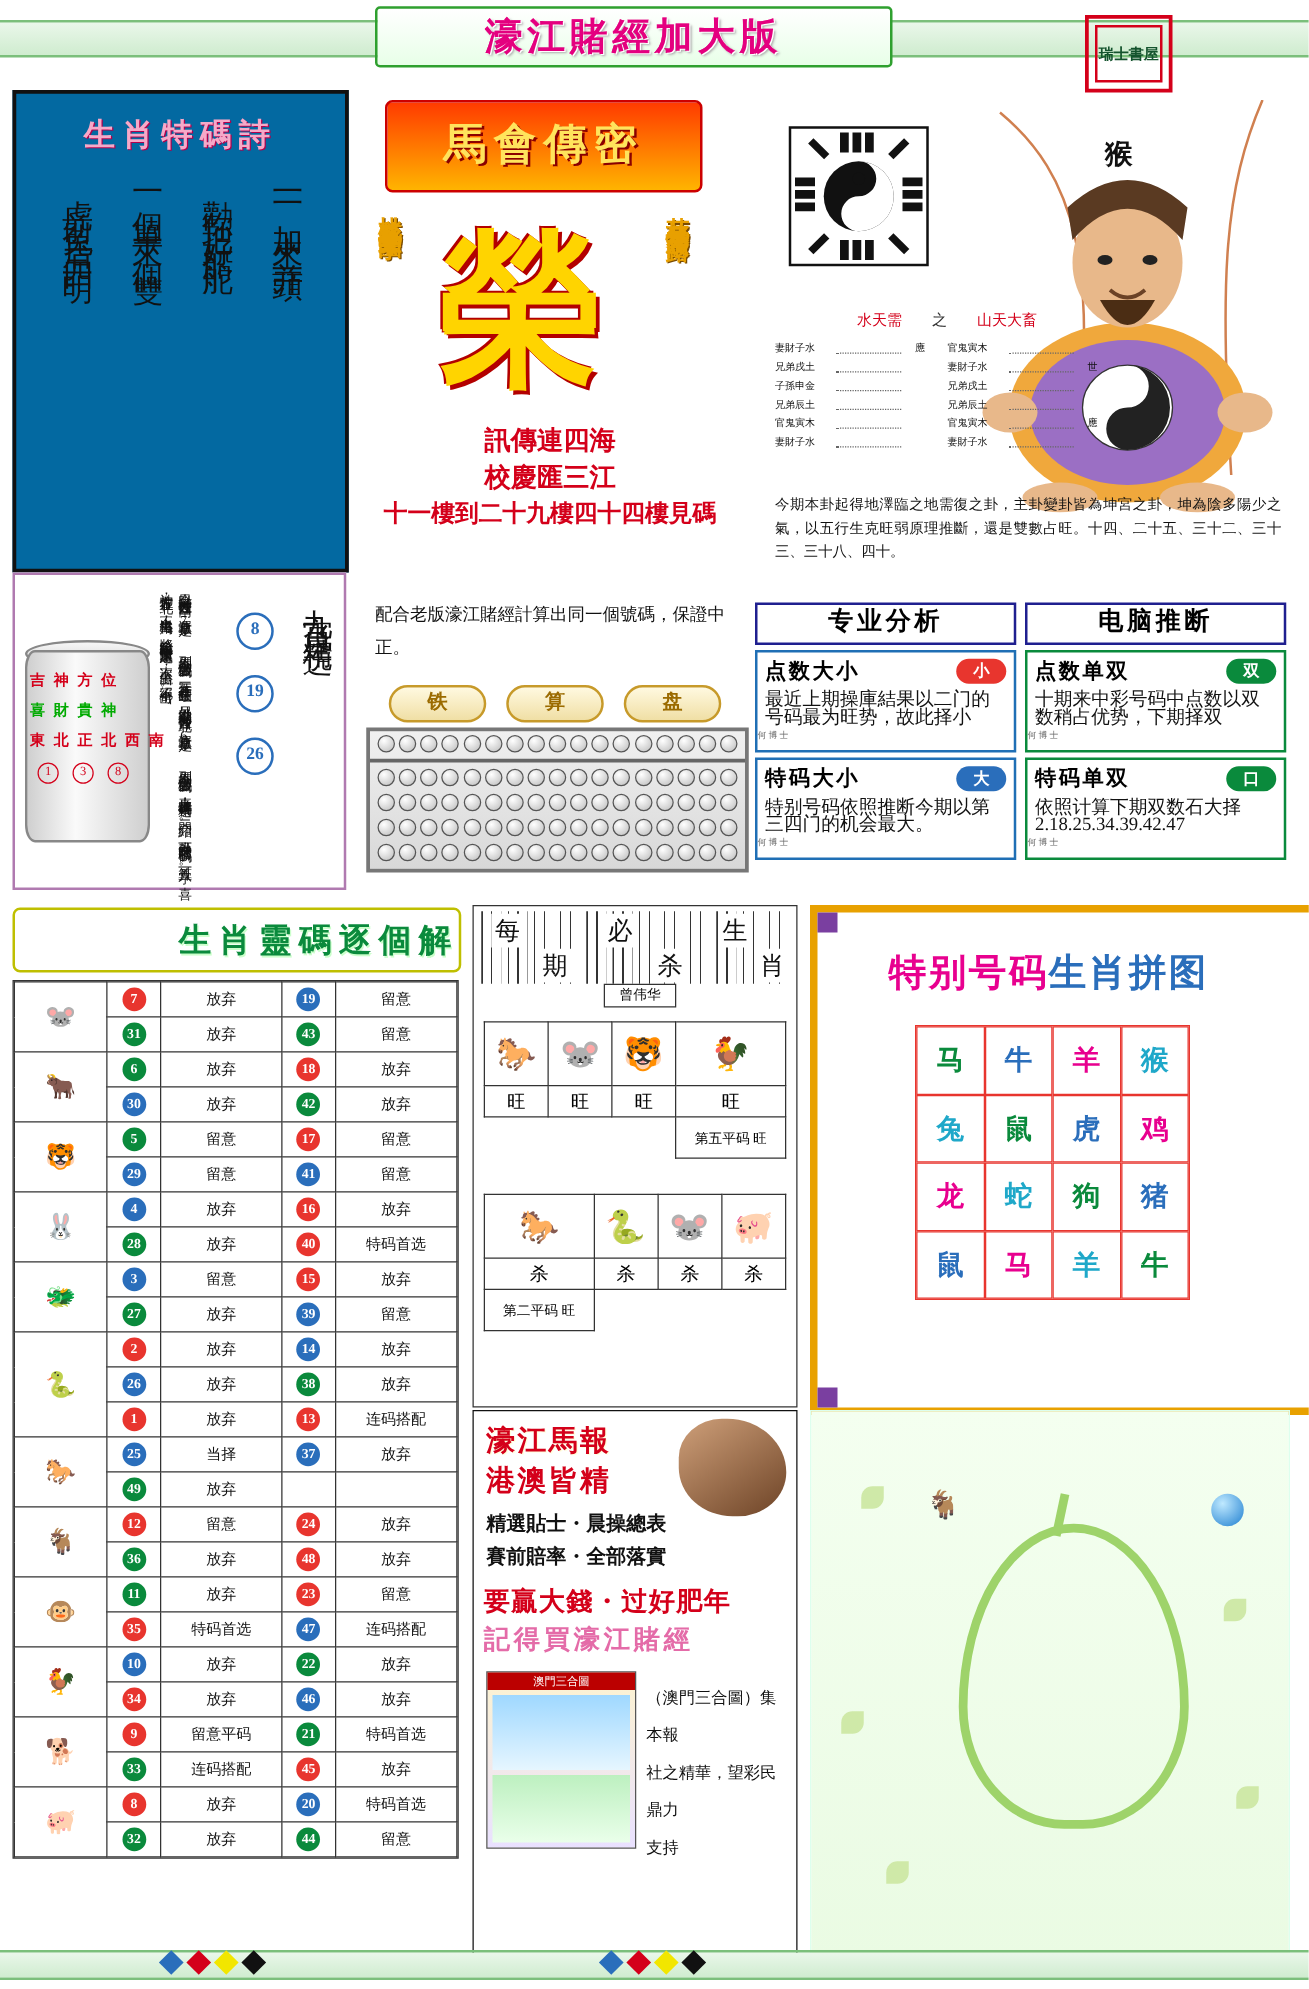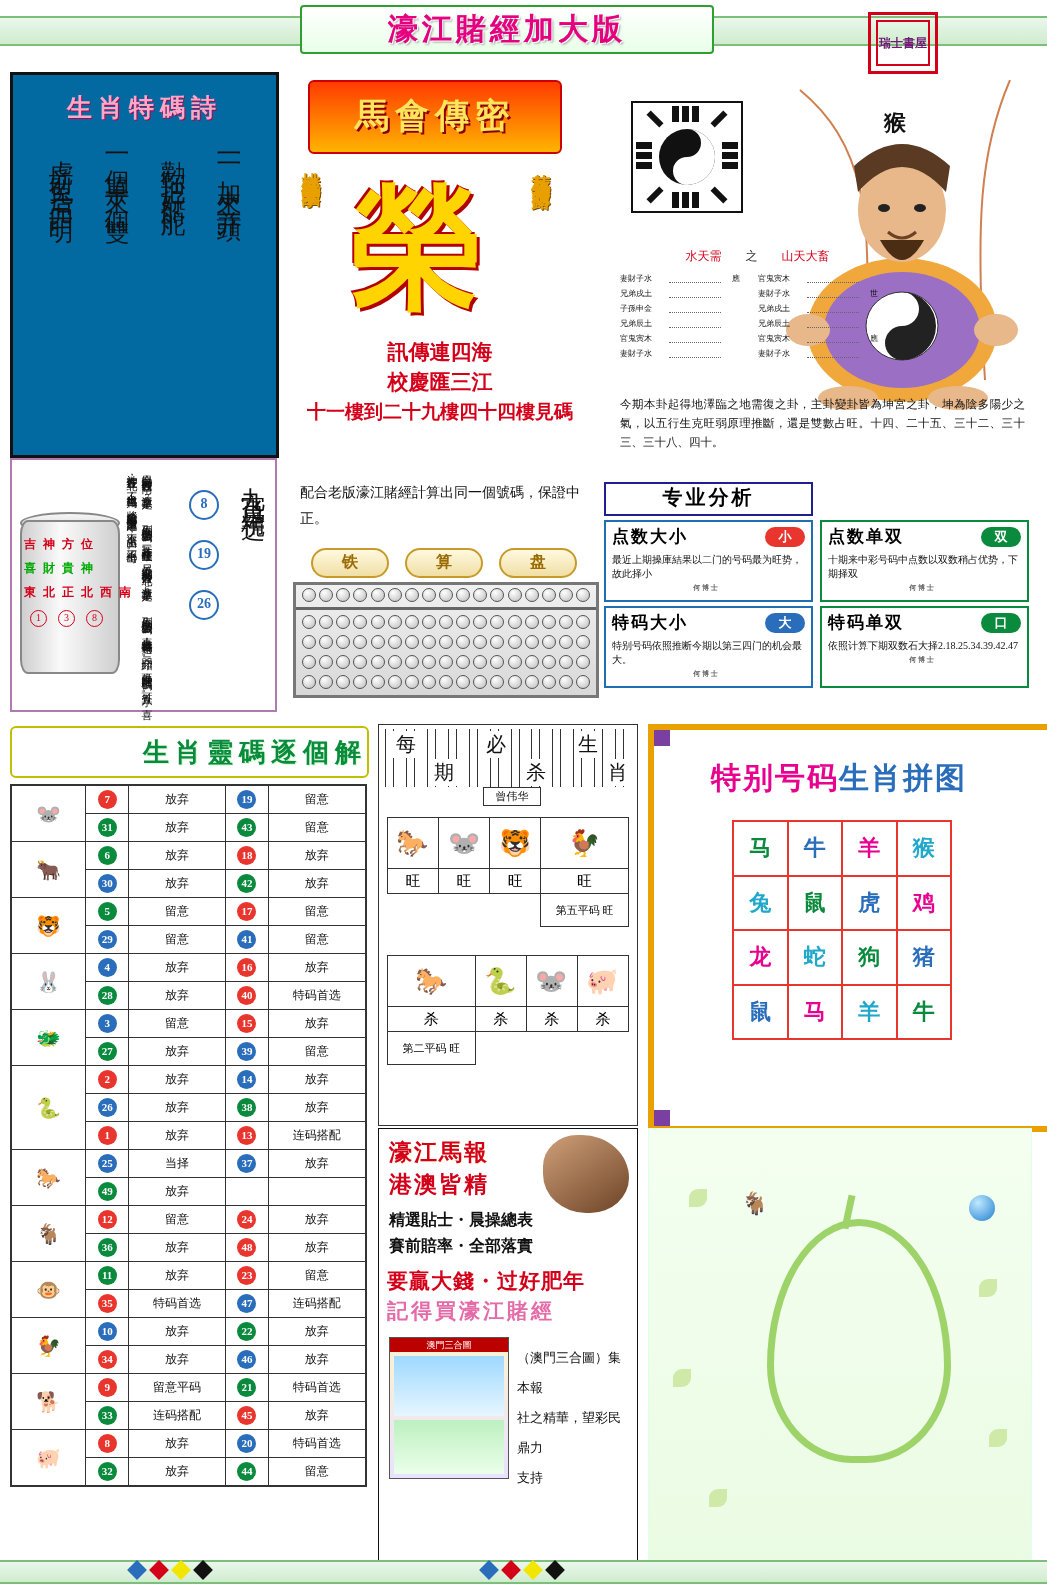--- a/index.html
+++ b/index.html
@@ -9,21 +9,21 @@
   
   #topbar{left:0;top:0;width:1047px;height:62px;}
   .ribbon{position:absolute;left:0;top:16px;width:1047px;height:26px;background:linear-gradient(#eaf7ea,#cfeccf);border-top:2px solid #7bbf7b;border-bottom:2px solid #7bbf7b;}
   #titlebox{left:300px;top:5px;width:410px;height:45px;background:linear-gradient(#ffffff,#e8ffe8);border:2px solid #2fa02f;border-radius:4px;display:flex;align-items:center;justify-content:center;}
   #titlebox span{font-size:30px;font-weight:bold;letter-spacing:4px;
     background:linear-gradient(#ff4da6,#c2008f);-webkit-background-clip:text;background-clip:text;color:#e4007f;
     text-shadow:1px 1px 0 #fff,2px 2px 2px #aaa;font-family:"DejaVu Sans",sans-serif;}
 
   
   #seal{left:868px;top:12px;width:64px;height:56px;border:3px solid #d4001a;display:flex;align-items:center;justify-content:center;}
-  #seal .inner{width:50px;height:42px;border:2px solid #d4001a;color:#701a75;font-size:12px;line-height:13px;display:flex;flex-wrap:wrap;align-items:center;justify-content:center;text-align:center;font-weight:bold;}
+  #seal .inner{width:50px;height:42px;border:2px solid #d4001a;color:#14532d;font-size:12px;line-height:13px;display:flex;flex-wrap:wrap;align-items:center;justify-content:center;text-align:center;font-weight:bold;}
 
   
   #poem{left:10px;top:72px;width:263px;height:380px;border:3px solid #111;background:#0369a1;}
   #poem .ttl{margin-top:16px;text-align:center;font-size:25px;letter-spacing:6px;font-weight:bold;
     color:#f6a9c8;text-shadow:1px 1px 0 #b3004c;}
   #poem .cols{display:flex;justify-content:center;gap:16px;margin-top:16px;}
   #poem .c{writing-mode:vertical-rl;text-orientation:upright;font-size:25px;line-height:40px;letter-spacing:10px;color:#111;}
 
   
   #mahui{left:290px;top:72px;width:300px;height:380px;}
@@ -77,22 +77,22 @@
   #guaText{left:620px;top:395px;width:405px;font-size:11.5px;line-height:19px;color:#111;text-align:justify;}
 
   
   #analysis{left:604px;top:482px;width:425px;height:210px;}
   .anTtl{position:absolute;top:0;width:205px;height:30px;border:2px solid #1f1f8f;background:#fff;text-align:center;line-height:27px;font-size:20px;font-weight:bold;letter-spacing:3px;}
   .anCell{position:absolute;width:205px;height:78px;border:2px solid #1f6fb5;background:#fff;}
   .anCell.green{border-color:#0a8a3c;}
   .anCell .hd{display:flex;align-items:center;justify-content:space-between;padding:3px 6px;}
   .anCell .hd .t{font-size:17px;font-weight:bold;letter-spacing:2px;}
   .anCell .hd .pill{width:40px;height:20px;border-radius:12px;color:#fff;font-size:13px;text-align:center;line-height:20px;font-weight:bold;}
-  .anCell .bd{font-size:10px;line-height:14px;padding:2px 6px;color:#111;}
-  .anCell .sig{font-size:7px;text-align:center;padding-right:6px;color:#666;font-weight:bold;}
+  .anCell .bd{font-size:15px;line-height:14px;padding:2px 6px;color:#111;}
+  .anCell .sig{font-size:7px;text-align:left;padding-right:6px;color:#666;}
 
   
   #decodeTtl{left:10px;top:726px;width:355px;height:48px;border:2px solid #bfbf00;border-radius:6px;background:#fff;display:flex;align-items:center;justify-content:flex-end;}
   #decodeTtl span{font-size:26px;font-weight:bold;letter-spacing:6px;color:#0a8a3c;text-shadow:1px 1px 0 #cfc;}
   #decodeTbl{left:10px;top:784px;width:355px;border:1px solid #333;border-collapse:collapse;}
   #decodeTbl table{border-collapse:collapse;width:355px;}
   #decodeTbl td{border:1px solid #333;height:25px;font-size:12px;vertical-align:middle;}
   .animCell{width:62px;text-align:center;}
   .animCell .ico{font-size:20px;}
   .numCell{width:34px;text-align:center;}
@@ -440,20 +440,21 @@
           <span class="dots"></span>
           <span class="r"></span>
         </div>
     </div>
   </div>
 </div>
 <div class="abs" id="guaText">今期本卦起得地澤臨之地需復之卦，主卦變卦皆為坤宮之卦，坤為陰多陽少之氣，以五行生克旺弱原理推斷，還是雙數占旺。十四、二十五、三十二、三十三、三十八、四十。</div>
 
 <div class="abs" id="analysis">
   <div class="anTtl" style="left:0">专业分析</div>
+  <div class="anTtl" style="left:216px">电脑推断</div>
 
   <div class="anCell" style="left:0;top:38px">
     <div class="hd">
         <span class="t">点数大小</span>
       <span class="pill" style="background:#e8352e">小</span>
       </div>
     <div class="bd">最近上期操庫結果以二门的号码最为旺势，故此择小</div>
     <div class="sig">何 博 士</div>
   </div>
 

